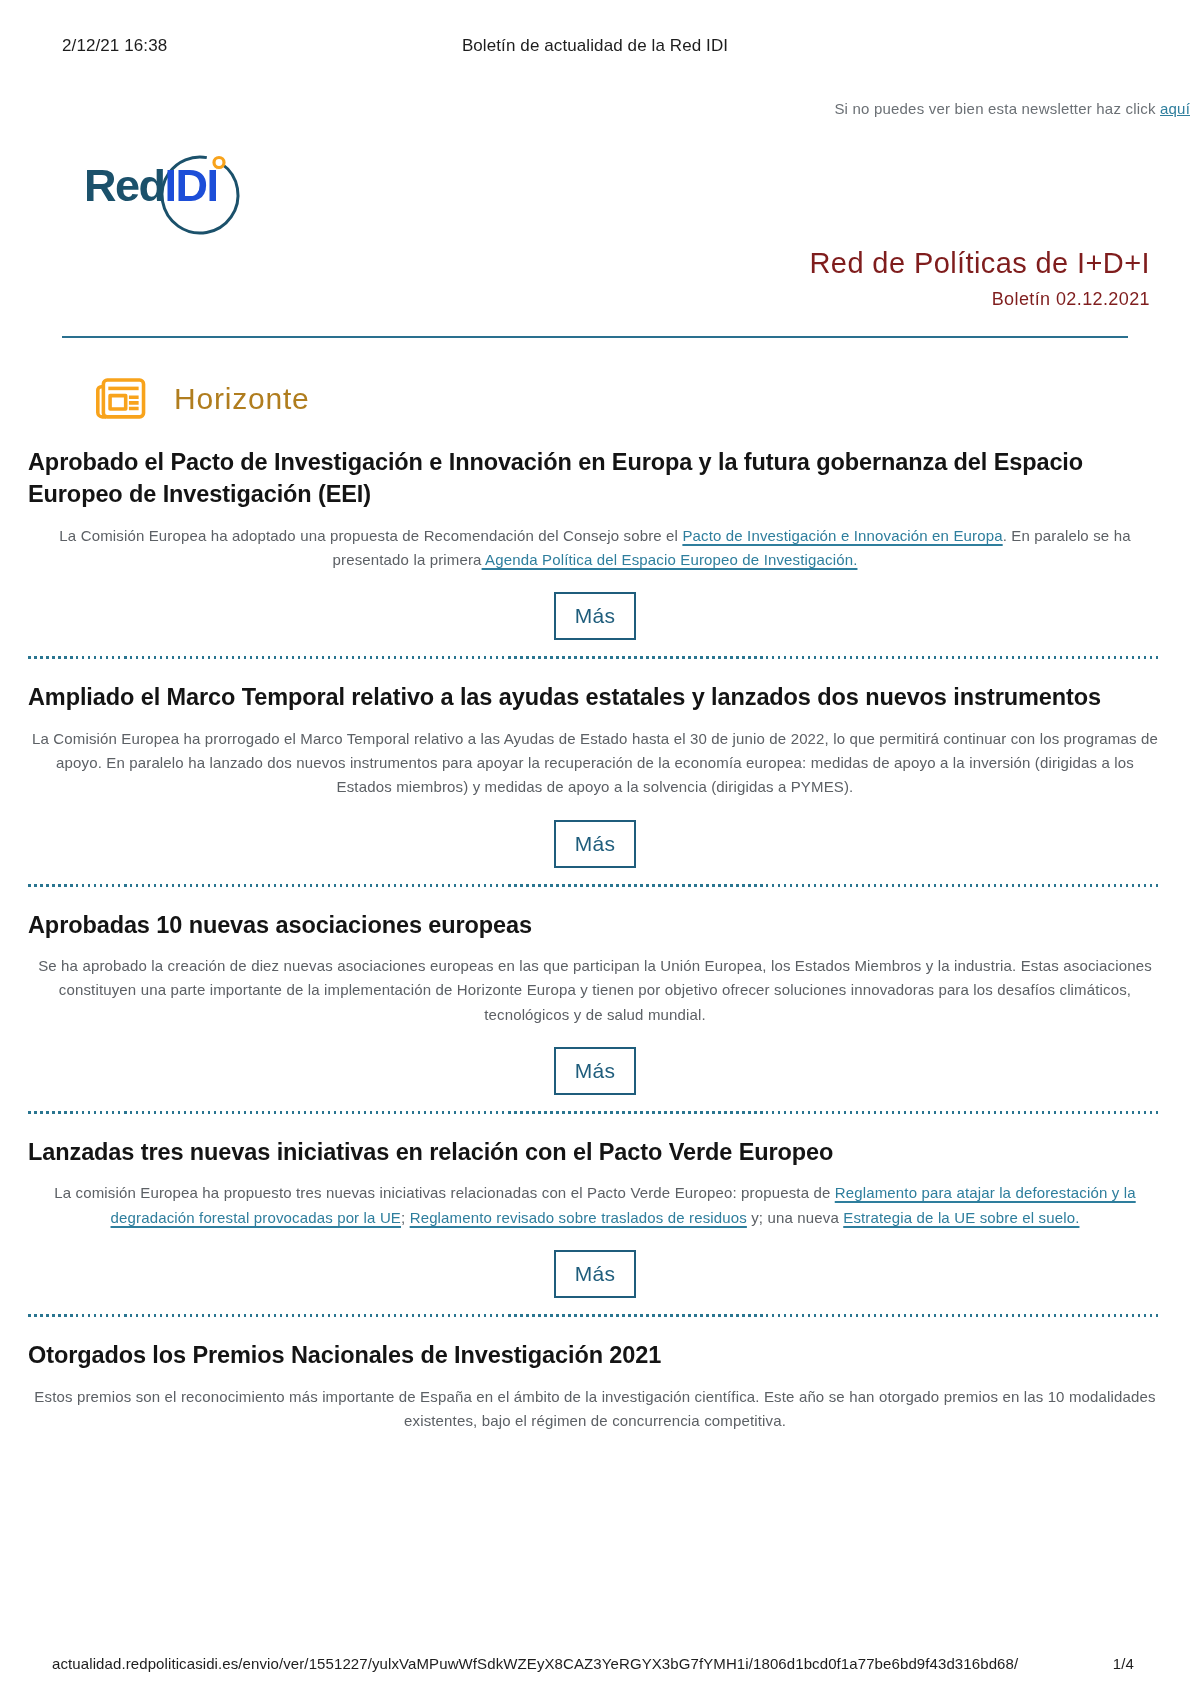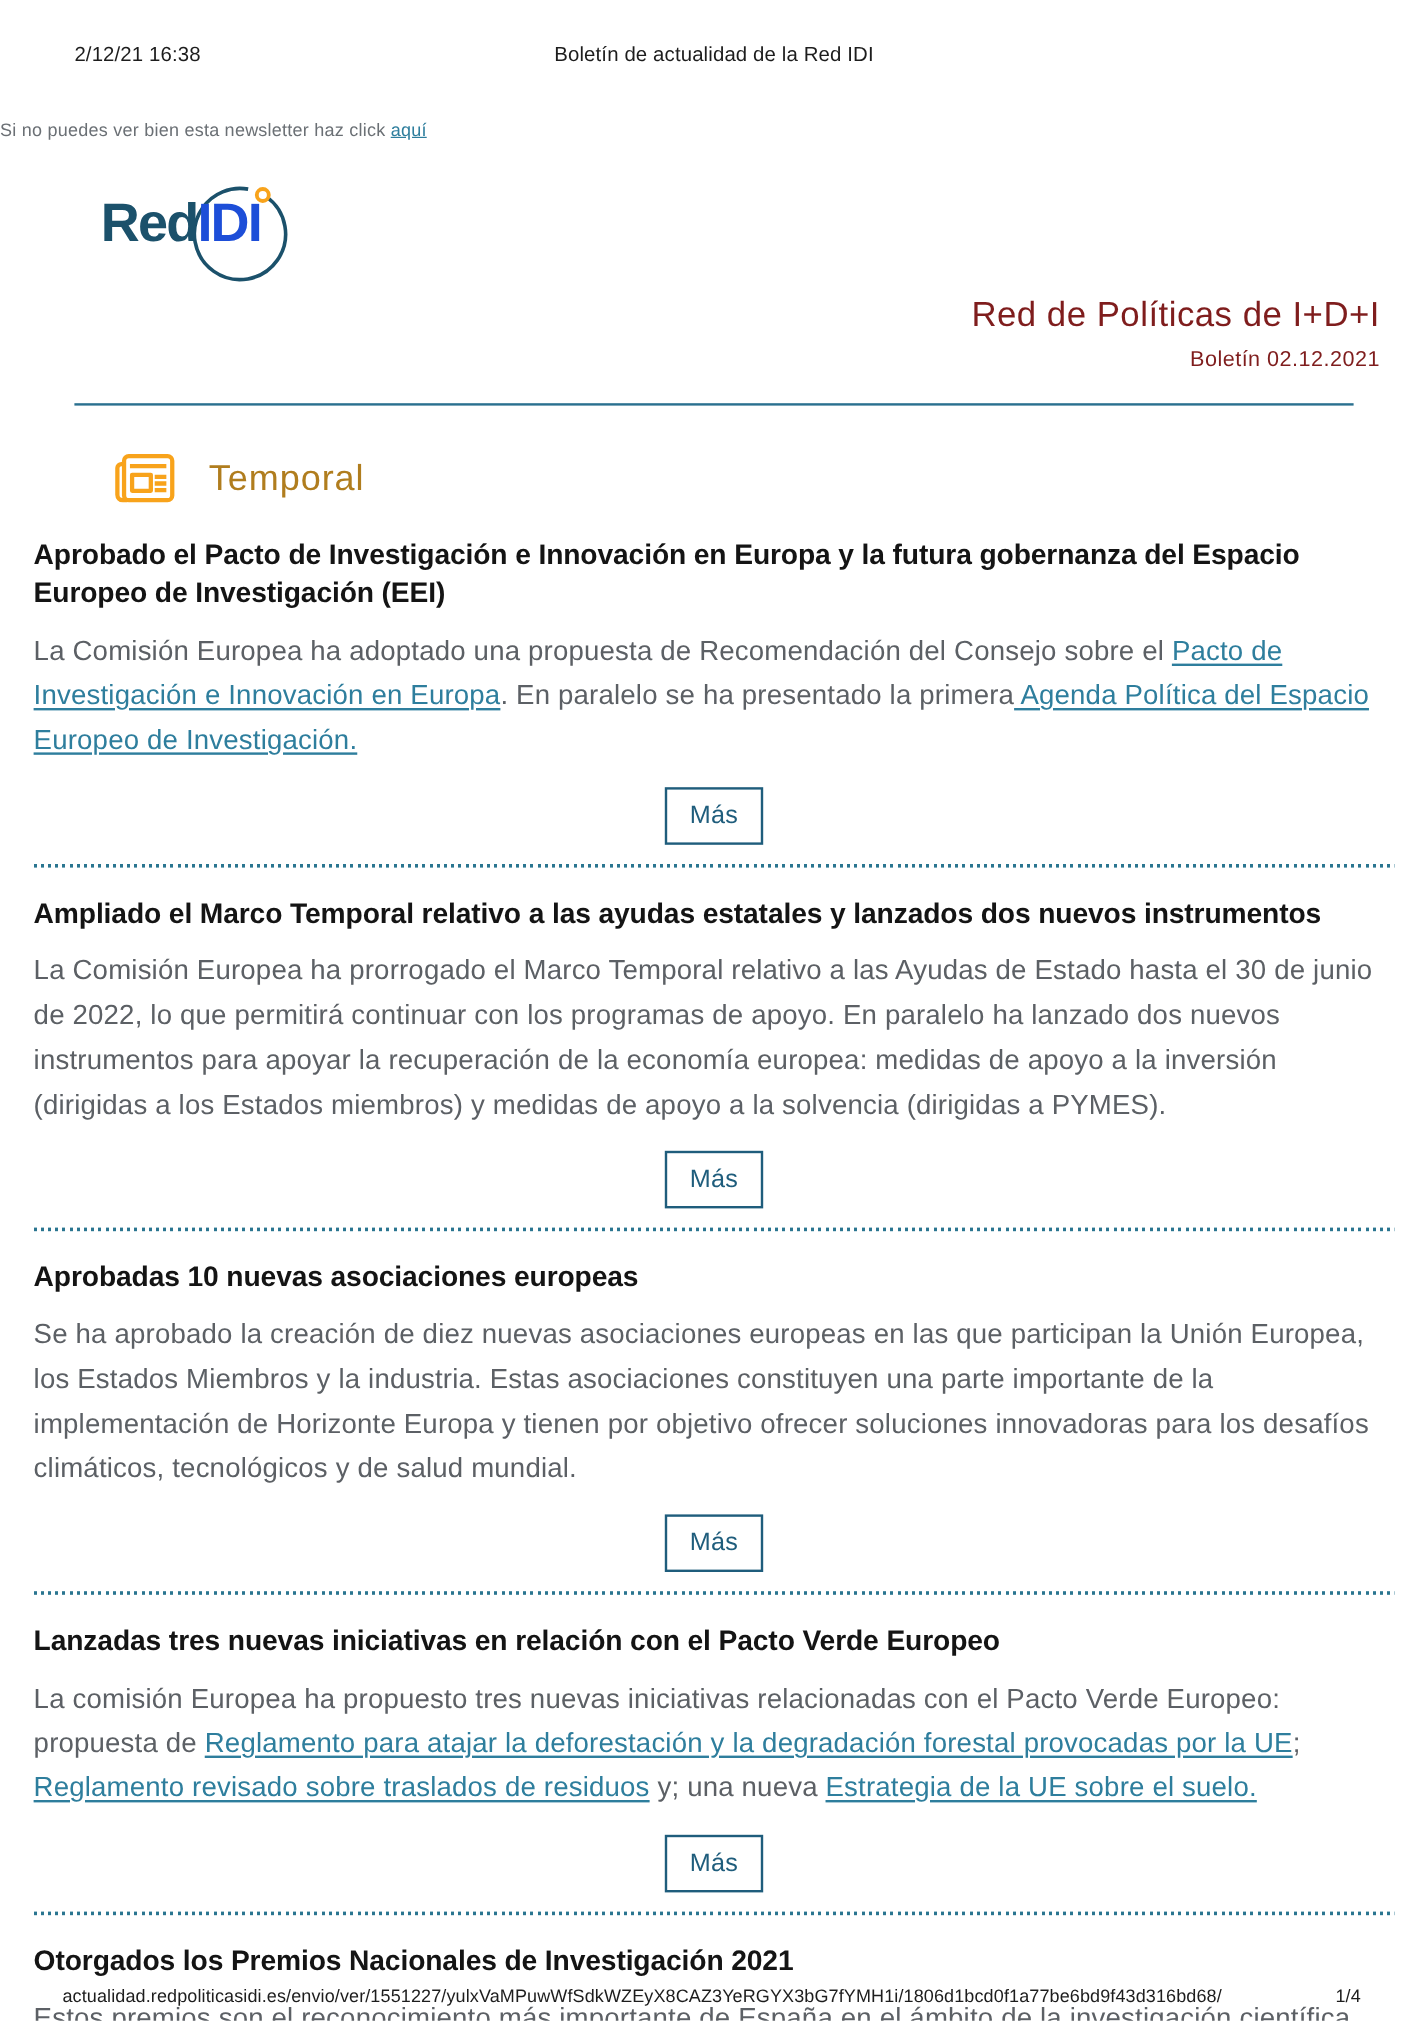--- a/index.html
+++ b/index.html
@@ -20,21 +20,21 @@
   .print-header .ph-left  { justify-self: start; }
   .print-header .ph-center{ justify-self: center; }
   .print-footer {
     position: absolute; left: 0; right: 0; bottom: 22px;
     display: flex; justify-content: space-between;
     padding: 0 56px 0 52px;
     font-size: 15px; color: #1d1d1d; letter-spacing: 0.1px;
   }
 
   
-  .preheader { margin-top: 44px; text-align: left; font-size: 15px; color: #6b7075; letter-spacing: 0.2px; }
+  .preheader { margin-top: 44px; text-align: right; font-size: 15px; color: #6b7075; letter-spacing: 0.2px; }
   .preheader a { color: #2e7e9d; text-decoration: underline; cursor: pointer; }
 
   
   .logo-wrap { position: relative; margin: 20px 0 0 84px; width: 240px; height: 108px; }
   .logo-ring { position: absolute; left: 74px; top: 16px; width: 84px; height: 84px; }
   .logo-text {
     position: absolute; left: 0; top: 26px; z-index: 2;
     font-size: 45px; font-weight: 700; letter-spacing: -1.5px; line-height: 1;
   }
   .logo-text .lg-red { color: #1b516b; }
@@ -51,22 +51,22 @@
   .section-header { margin: 36px 62px 0 62px; padding-left: 28px; display: flex; align-items: center; gap: 26px; }
   .section-title { font-size: 30px; color: #b07d1e; font-weight: 400; letter-spacing: 0.8px; }
 
   
   .content { padding: 0 28px; margin-top: 16px; }
   .news-item h3 {
     margin: 22px 0 0 0; font-size: 23.5px; line-height: 1.38;
     color: #141414; font-weight: 700; letter-spacing: -0.1px;
   }
   .news-item p {
-    margin: 13px 0 0 0; font-size: 23px; line-height: 1.62;
-    color: #5c6065; letter-spacing: 0.15px;
+    margin: 13px 0 0 0; font-size: 15px; line-height: 1.62;
+    color: #5c6065; letter-spacing: 0.15px; text-align: center;
   }
   .inline-link {
     color: #2e7e9d; text-decoration: underline;
     text-underline-offset: 3px; text-decoration-thickness: 1.5px; cursor: pointer;
   }
   .mas-row { margin-top: 20px; text-align: center; }
   .mas-btn {
     display: inline-block; padding: 10px 19px;
     font-family: "Liberation Sans", sans-serif; font-size: 21px; font-weight: 500;
     color: #1f5d7c; background: #ffffff; border: 2.5px solid #1f5d7c;
@@ -108,21 +108,21 @@
   <div class="section-header">
     <svg width="58" height="50" viewBox="0 0 52 44">
       <g fill="none" stroke="#f8a31b" stroke-width="3.2" stroke-linejoin="round" stroke-linecap="square">
         <path d="M11 11 H10 a3 3 0 0 0 -3 3 v20 a4 4 0 0 0 4 4 h2"></path>
         <rect x="12" y="5" width="36" height="33" rx="3.5"></rect>
         <path d="M18 12.5 H42"></path>
         <rect x="18" y="19" width="14" height="12"></rect>
         <path d="M36.5 20.5 H42 M36.5 25.5 H42 M36.5 30.5 H42"></path>
       </g>
     </svg>
-    <span class="section-title">Temporal</span>
+    <span class="section-title">Horizonte</span>
   </div>
 
   <div class="content">
 
     <article class="news-item">
       <h3>Aprobado el Pacto de Investigación e Innovación en Europa y la futura gobernanza del Espacio Europeo de Investigación (EEI)</h3>
       <p><span>La Comisión Europea ha adoptado una propuesta de Recomendación del Consejo sobre el </span><a class="inline-link">Pacto de Investigación e Innovación en Europa</a><span>. En paralelo se ha presentado la primera</span><a class="inline-link"> Agenda Política del Espacio Europeo de Investigación.</a></p>
       <div class="mas-row">
         <button class="mas-btn">Más</button>
       </div>

